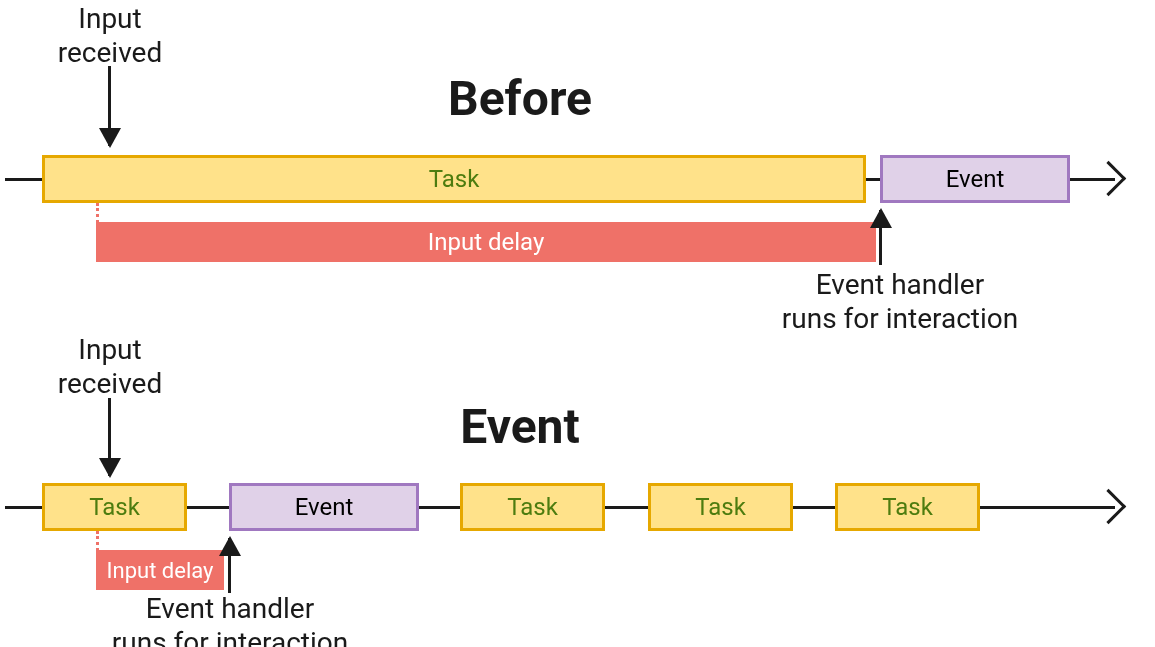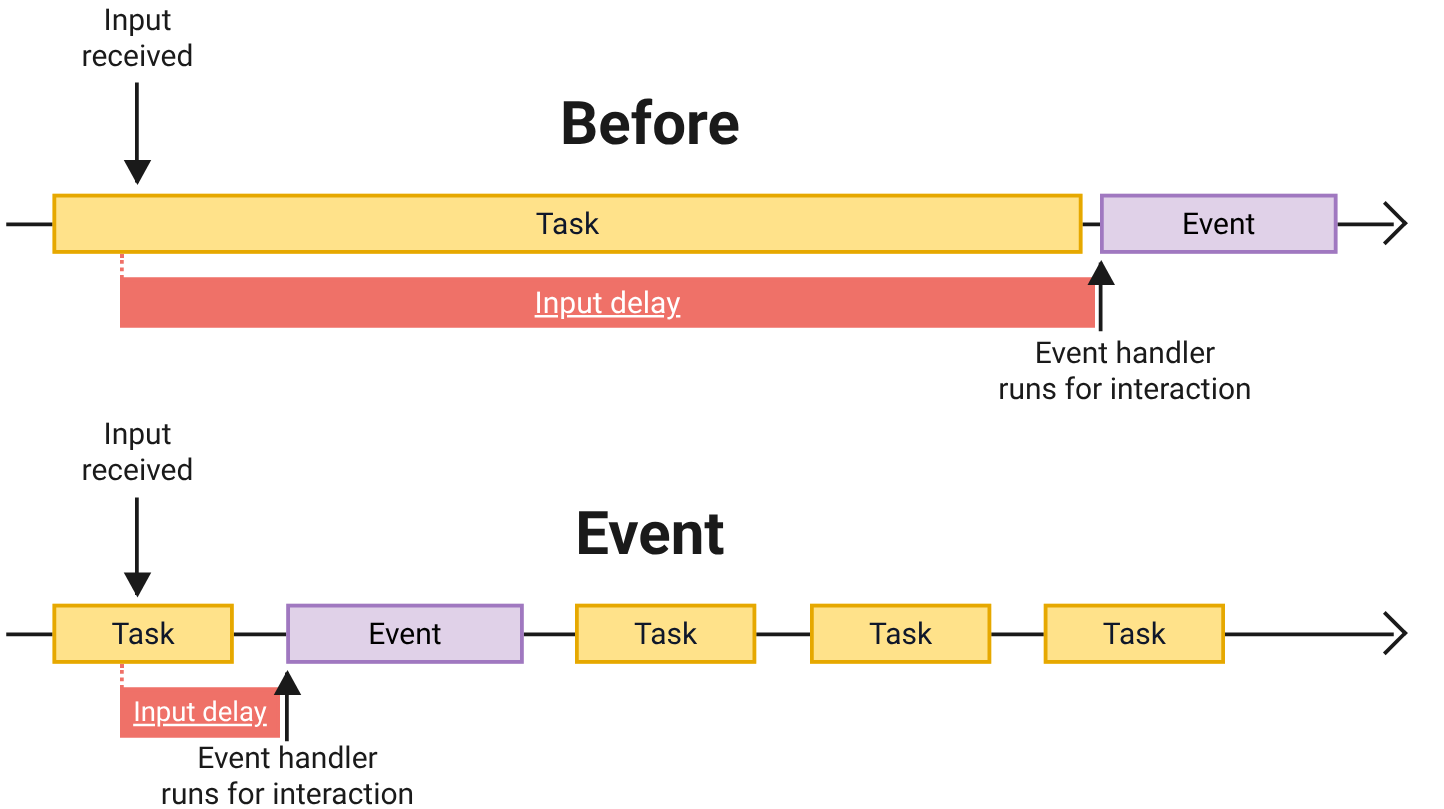--- a/index.html
+++ b/index.html
@@ -14,48 +14,47 @@
   }
   .section-title {
     position: absolute;
     font-size: 48px;
     font-weight: 700;
     color: #1a1a1a;
     text-align: center;
   }
   .label {
     position: absolute;
-    font-size: 24px;
+    font-size: 28px;
     color: #1a1a1a;
     text-align: center;
     line-height: 1.2;
   }
   .block {
     position: absolute;
     border: 3px solid;
     display: flex;
     align-items: center;
     justify-content: center;
     font-size: 24px;
   }
   .task {
     background: #ffe28a;
     border-color: #e6a800;
-    color: #0f172a;
+    color: #4d7c0f;
   }
   .event {
     background: #e0d1e8;
     border-color: #a078c0;
     color: #000000;
   }
   .delay {
     background: #ef7168;
     border-color: #ef7168;
     color: #fff;
-    text-decoration: underline;
   }
   .axis {
     position: absolute;
     background: #1a1a1a;
     height: 3px;
   }
   .arrow-right::after {
     content: "";
     position: absolute;
     right: -20px; top: -11px;

